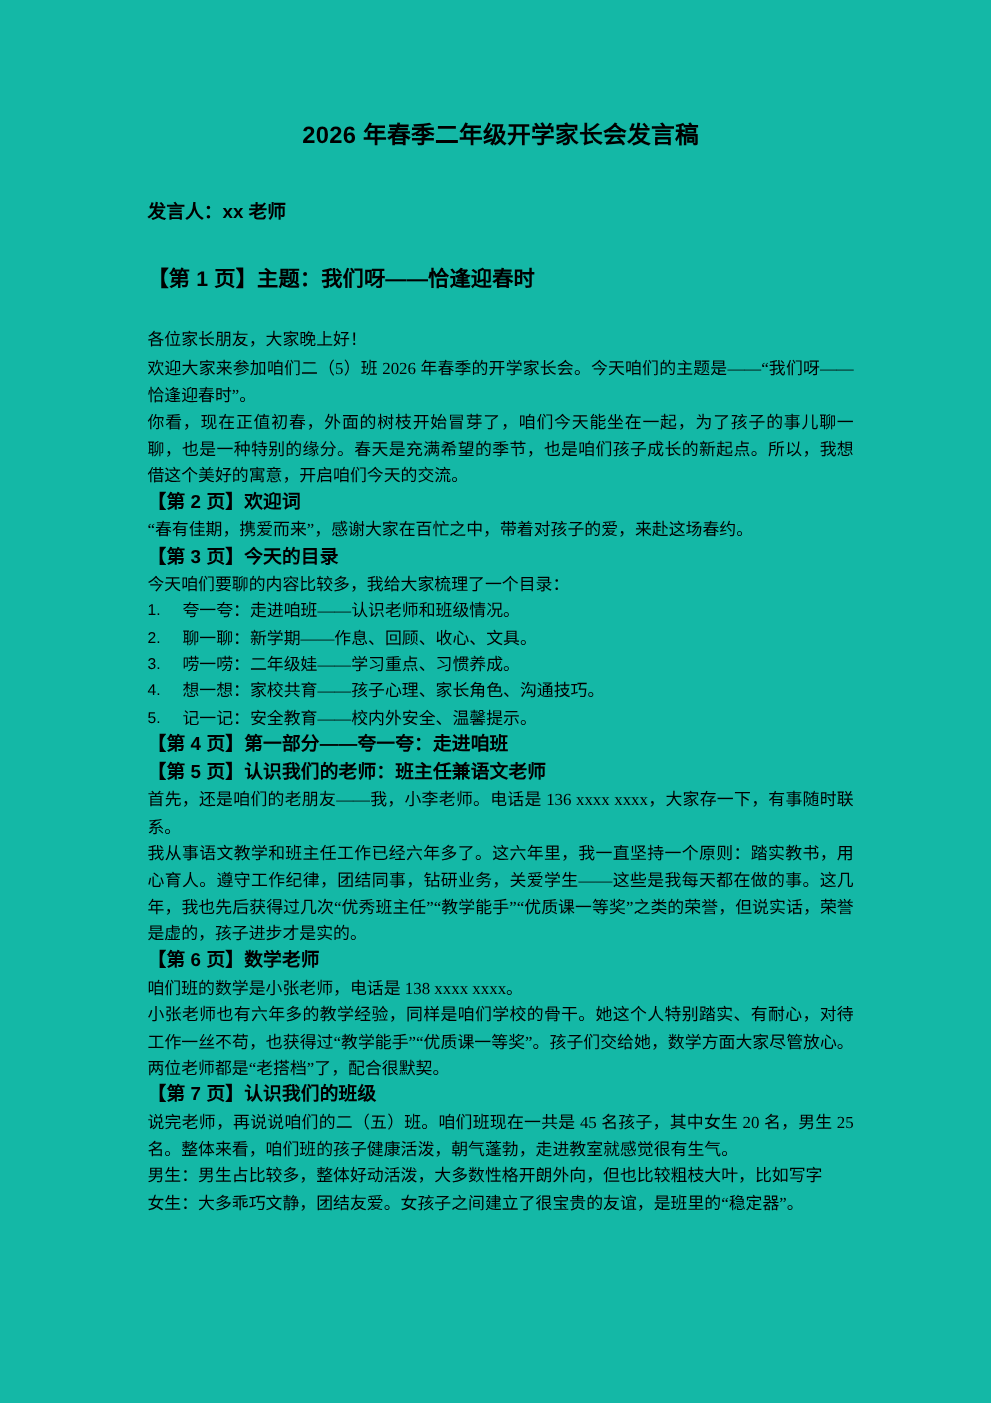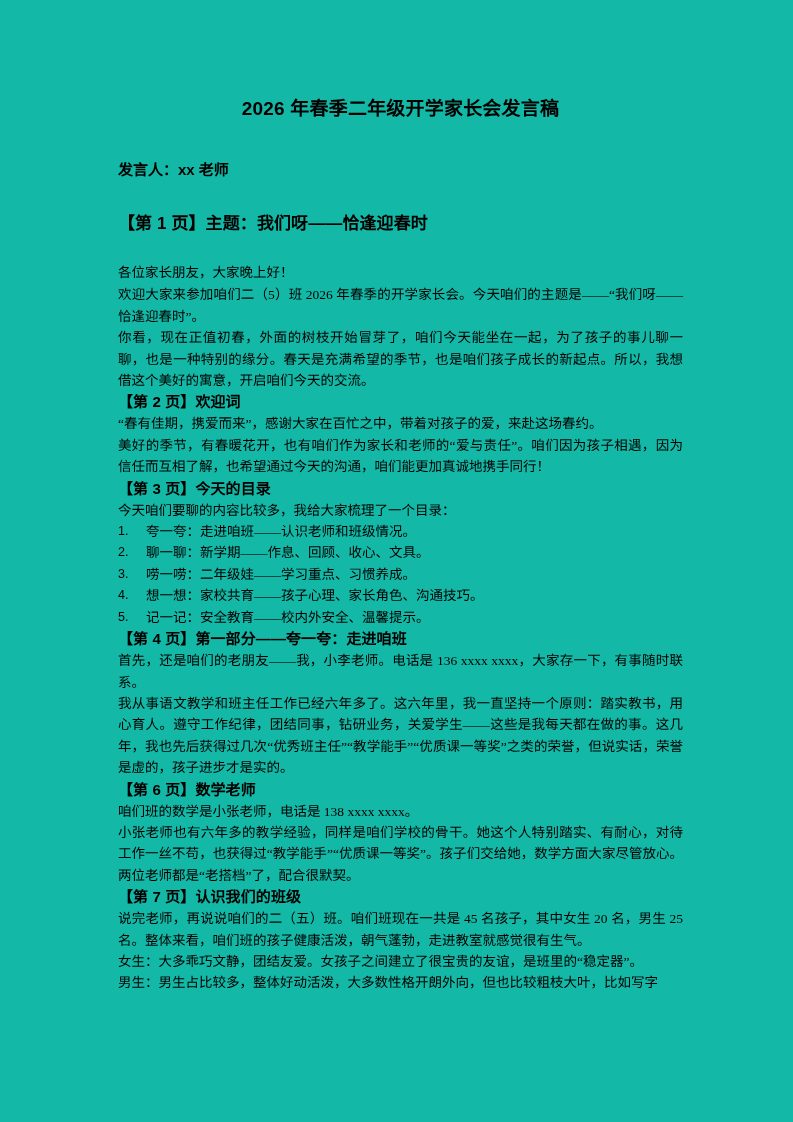--- a/index.html
+++ b/index.html
@@ -108,21 +108,20 @@
     <p class="body gap-lg">各位家长朋友，大家晚上好！</p>
 
     <p class="body gap-md">欢迎大家来参加咱们二（5）班 2026 年春季的开学家长会。今天咱们的主题是——“我们呀——恰逢迎春时”。</p>
 
     <p class="body">你看，现在正值初春，外面的树枝开始冒芽了，咱们今天能坐在一起，为了孩子的事儿聊一聊，也是一种特别的缘分。春天是充满希望的季节，也是咱们孩子成长的新起点。所以，我想借这个美好的寓意，开启咱们今天的交流。</p>
 
     <h3 class="h-sec">【第 2 页】欢迎词</h3>
 
     <p class="body">“春有佳期，携爱而来”，感谢大家在百忙之中，带着对孩子的爱，来赴这场春约。</p>
 
-    <p class="body">美好的季节，有春暖花开，也有咱们作为家长和老师的“爱与责任”。咱们因为孩子相遇，因为信任而互相了解，也希望通过今天的沟通，咱们能更加真诚地携手同行！</p>
 
     <h3 class="h-sec">【第 3 页】今天的目录</h3>
 
     <p class="body">今天咱们要聊的内容比较多，我给大家梳理了一个目录：</p>
 
     <ol class="toc">
       <li>
         <span class="num">1.</span>
         <span class="txt">夸一夸：走进咱班——认识老师和班级情况。</span>
       </li>
@@ -139,33 +138,34 @@
         <span class="txt">想一想：家校共育——孩子心理、家长角色、沟通技巧。</span>
       </li>
       <li>
         <span class="num">5.</span>
         <span class="txt">记一记：安全教育——校内外安全、温馨提示。</span>
       </li>
     </ol>
 
     <h3 class="h-sec">【第 4 页】第一部分——夸一夸：走进咱班</h3>
 
+    <h3 class="h-sec">【第 5 页】认识我们的老师：班主任兼语文老师</h3>
 
     <p class="body">首先，还是咱们的老朋友——我，小李老师。电话是 136 xxxx xxxx，大家存一下，有事随时联系。</p>
 
     <p class="body">我从事语文教学和班主任工作已经六年多了。这六年里，我一直坚持一个原则：踏实教书，用心育人。遵守工作纪律，团结同事，钻研业务，关爱学生——这些是我每天都在做的事。这几年，我也先后获得过几次“优秀班主任”“教学能手”“优质课一等奖”之类的荣誉，但说实话，荣誉是虚的，孩子进步才是实的。</p>
 
     <h3 class="h-sec">【第 6 页】数学老师</h3>
 
     <p class="body">咱们班的数学是小张老师，电话是 138 xxxx xxxx。</p>
 
     <p class="body">小张老师也有六年多的教学经验，同样是咱们学校的骨干。她这个人特别踏实、有耐心，对待工作一丝不苟，也获得过“教学能手”“优质课一等奖”。孩子们交给她，数学方面大家尽管放心。两位老师都是“老搭档”了，配合很默契。</p>
 
     <h3 class="h-sec">【第 7 页】认识我们的班级</h3>
 
     <p class="body">说完老师，再说说咱们的二（五）班。咱们班现在一共是 45 名孩子，其中女生 20 名，男生 25 名。整体来看，咱们班的孩子健康活泼，朝气蓬勃，走进教室就感觉很有生气。</p>
 
+    <p class="body">男生：男生占比较多，整体好动活泼，大多数性格开朗外向，但也比较粗枝大叶，比如写字</p>
+
     <p class="body">女生：大多乖巧文静，团结友爱。女孩子之间建立了很宝贵的友谊，是班里的“稳定器”。</p>
-
-    <p class="body">男生：男生占比较多，整体好动活泼，大多数性格开朗外向，但也比较粗枝大叶，比如写字</p>
 
   </div>
 </div>
 
 </body></html>

